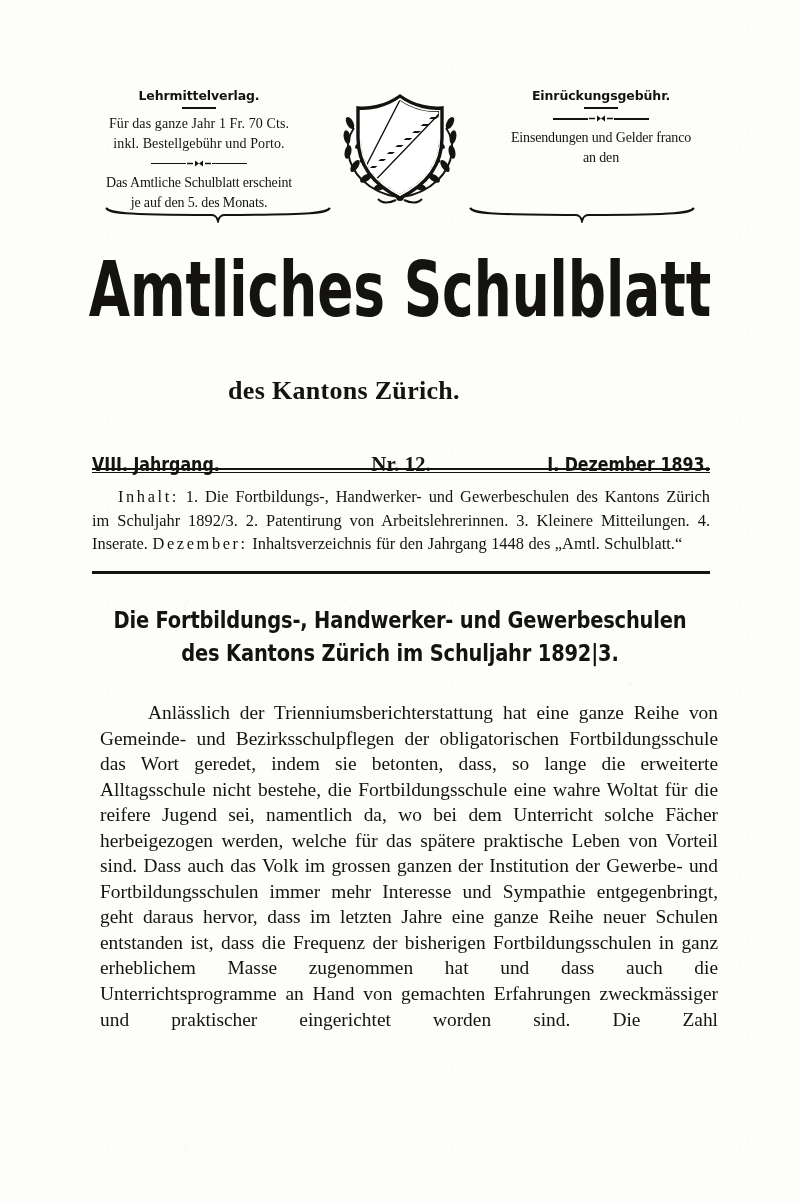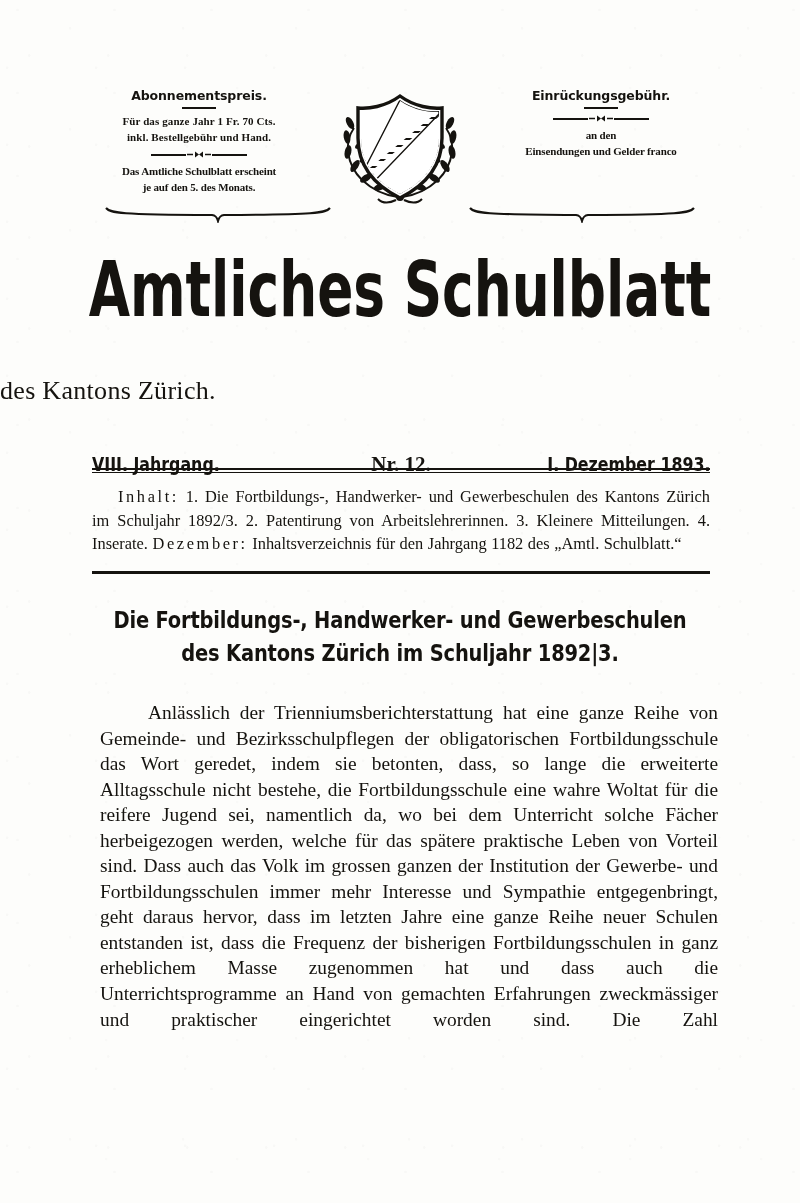--- a/index.html
+++ b/index.html
@@ -65,22 +65,22 @@
     margin-bottom: 3px;
     white-space: nowrap;
   }
   .rule-short {
     width: 34px;
     height: 2px;
     background: #15130f;
     margin: 4px auto 5px auto;
   }
   .mast-line {
-    font-size: 11px;
-    font-weight: bold;
+    font-size: 14px;
+    font-weight: normal;
     line-height: 1.42;
     white-space: nowrap;
     letter-spacing: 0.1px;
   }
   .mast-line.narrow { letter-spacing: -0.15px; }
 
   
   .rule-orn {
     position: relative;
     width: 96px;
@@ -142,22 +142,23 @@
     letter-spacing: 0px;
     transform: scaleX(0.78);
     transform-origin: 50% 0%;
     white-space: nowrap;
   }
   .subtitle {
     position: absolute;
     left: 0;
     top: 376px;
     width: 688px;
-    font-family: "Liberation Serif", serif;
-    font-weight: normal;
+    text-align: center;
+    font-family: "Liberation Serif", serif;
+    font-weight: bold;
     font-size: 26px;
     letter-spacing: 0.3px;
     white-space: nowrap;
   }
 
   
   .issue {
     position: absolute;
     left: 92px;
     top: 452px;
@@ -265,24 +266,24 @@
 </head>
 <body>
 
 <div class="paper"></div>
 
 <div class="sheet">
 
   <div class="masthead">
 
     <div class="mast-col left">
-      <div class="mast-head">Abonnementspreis.</div>
+      <div class="mast-head">Lehrmittelverlag.</div>
       <div class="rule-short"></div>
       <div class="mast-line">Für das ganze Jahr 1 Fr. 70 Cts.</div>
-      <div class="mast-line">inkl. Bestellgebühr und Hand.</div>
+      <div class="mast-line">inkl. Bestellgebühr und Porto.</div>
       <div class="rule-orn">
         <span class="bow">
           <svg width="24" height="9" viewBox="0 0 24 9">
             <path d="M0 4.5 L6 4.5" stroke="#15130f" stroke-width="1.5"></path>
             <path d="M18 4.5 L24 4.5" stroke="#15130f" stroke-width="1.5"></path>
             <path d="M8 1.6 L12 4.5 L8 7.4 Z" fill="#15130f"></path>
             <path d="M16 1.6 L12 4.5 L16 7.4 Z" fill="#15130f"></path>
           </svg>
         </span>
       </div>
@@ -373,22 +374,22 @@
       <div class="rule-orn">
         <span class="bow">
           <svg width="24" height="9" viewBox="0 0 24 9">
             <path d="M0 4.5 L6 4.5" stroke="#15130f" stroke-width="1.5"></path>
             <path d="M18 4.5 L24 4.5" stroke="#15130f" stroke-width="1.5"></path>
             <path d="M8 1.6 L12 4.5 L8 7.4 Z" fill="#15130f"></path>
             <path d="M16 1.6 L12 4.5 L16 7.4 Z" fill="#15130f"></path>
           </svg>
         </span>
       </div>
+      <div class="mast-line narrow">Einsendungen und Gelder franco</div>
       <div class="mast-line narrow">an den</div>
-      <div class="mast-line narrow">Einsendungen und Gelder franco</div>
     </div>
   </div>
 
   <div class="brace left">
     <svg viewBox="0 0 228 18" width="228" height="18">
       <path d="M2 3 C6 8, 16 9.5, 108 10 C112 10.3, 113 12.5, 114 16
                C115 12.5, 116 10.3, 120 10 C212 9.5, 222 8, 226 3" fill="none" stroke="#15130f" stroke-width="2.1"></path>
     </svg>
   </div>
   <div class="brace right">
@@ -403,21 +404,21 @@
 
   <div class="issue">
     <span class="vol">VIII. Jahrgang.</span>
     <span class="nr">Nr. 12.</span>
     <span class="date">I. Dezember 1893.</span>
   </div>
 
   <div class="rule-double" style="top:468px"></div>
 
   <div class="inhalt">
-    <span class="sp">Inhalt:</span><span> 1. Die Fortbildungs-, Handwerker- und Gewerbeschulen des Kantons Zürich im Schuljahr 1892/3. 2. Patentirung von Arbeitslehrerinnen. 3. Kleinere Mitteilungen.  4. Inserate. </span><span class="sp">Dezember:</span><span> Inhaltsverzeichnis für den Jahrgang 1182 des „Amtl. Schulblatt.“</span>
+    <span class="sp">Inhalt:</span><span> 1. Die Fortbildungs-, Handwerker- und Gewerbeschulen des Kantons Zürich im Schuljahr 1892/3. 2. Patentirung von Arbeitslehrerinnen. 3. Kleinere Mitteilungen.  4. Inserate. </span><span class="sp">Dezember:</span><span> Inhaltsverzeichnis für den Jahrgang 1448 des „Amtl. Schulblatt.“</span>
   </div>
 
   <div class="rule-thick" style="top:571px"></div>
 
   <div class="art-head">
     <div>Die Fortbildungs-, Handwerker- und Gewerbeschulen</div>
     <div>des Kantons Zürich im Schuljahr 1892|3.</div>
   </div>
 
   <div class="body-text">Anlässlich der Trienniumsberichterstattung hat eine ganze Reihe von Gemeinde- und Bezirksschulpflegen der obligatorischen Fortbildungsschule das Wort geredet, indem sie betonten, dass, so lange die erweiterte Alltagsschule nicht bestehe, die Fortbildungsschule eine wahre Woltat für die reifere Jugend sei, namentlich da, wo bei dem Unterricht solche Fächer herbeigezogen werden, welche für das spätere praktische Leben von Vorteil sind.  Dass auch das Volk im grossen ganzen der Institution der Gewerbe- und Fortbildungsschulen immer mehr Interesse und Sympathie entgegenbringt, geht daraus hervor, dass im letzten Jahre eine ganze Reihe neuer Schulen entstanden ist, dass die Frequenz der bisherigen Fortbildungsschulen in ganz erheblichem Masse zugenommen hat und dass auch die Unterrichtsprogramme an Hand von gemachten Erfahrungen zweckmässiger und praktischer eingerichtet worden sind.  Die Zahl</div>

